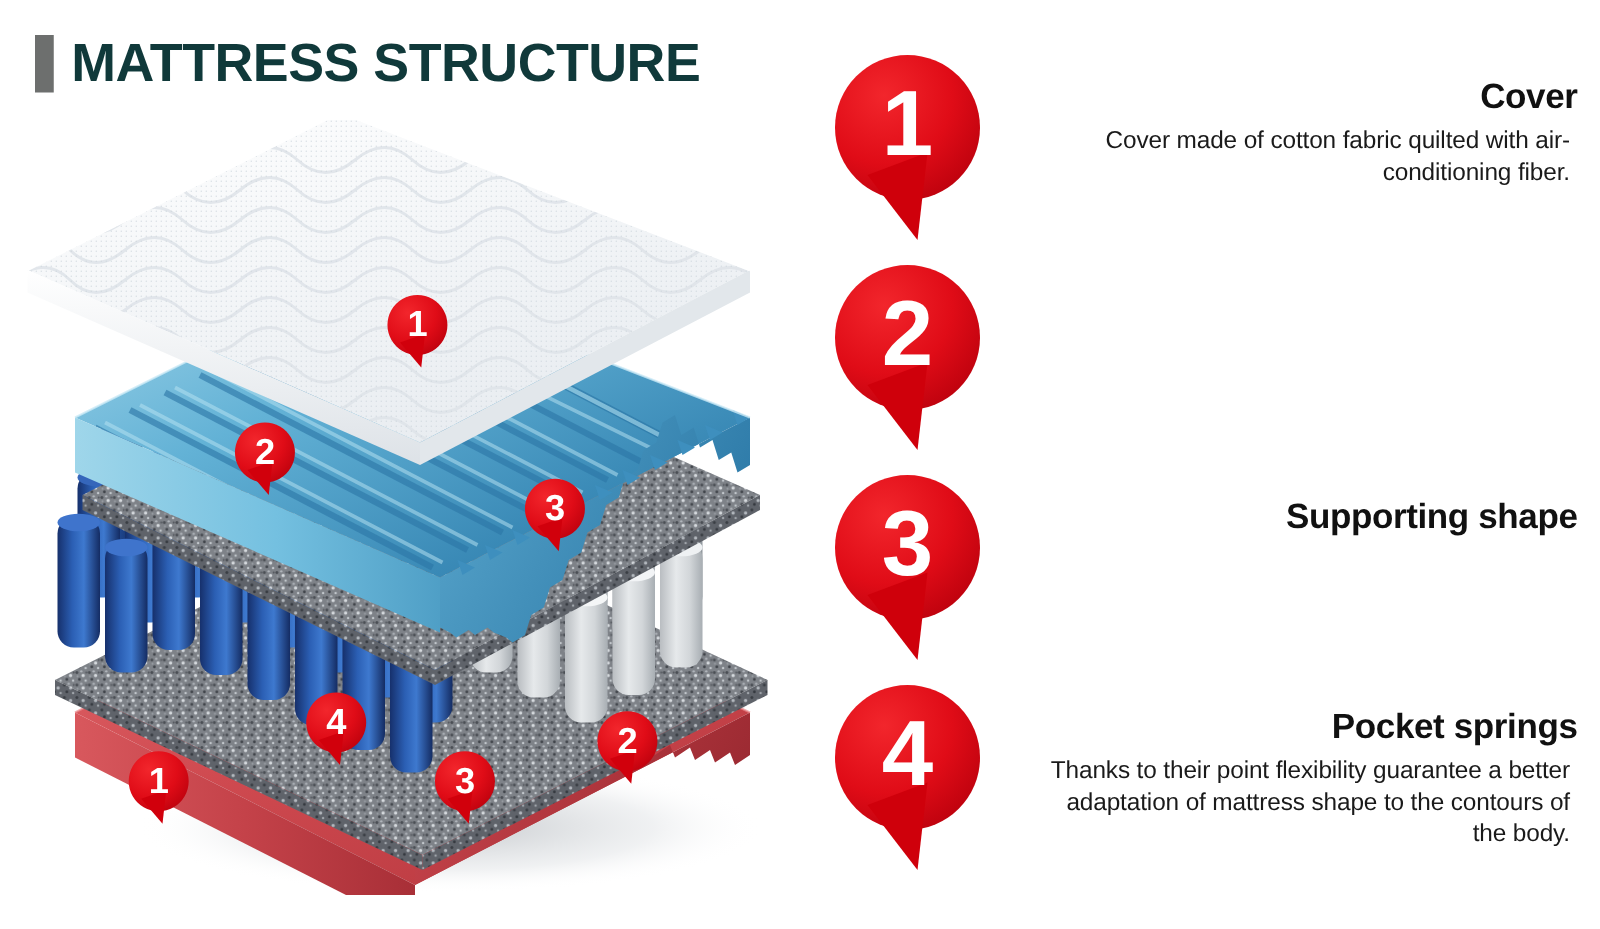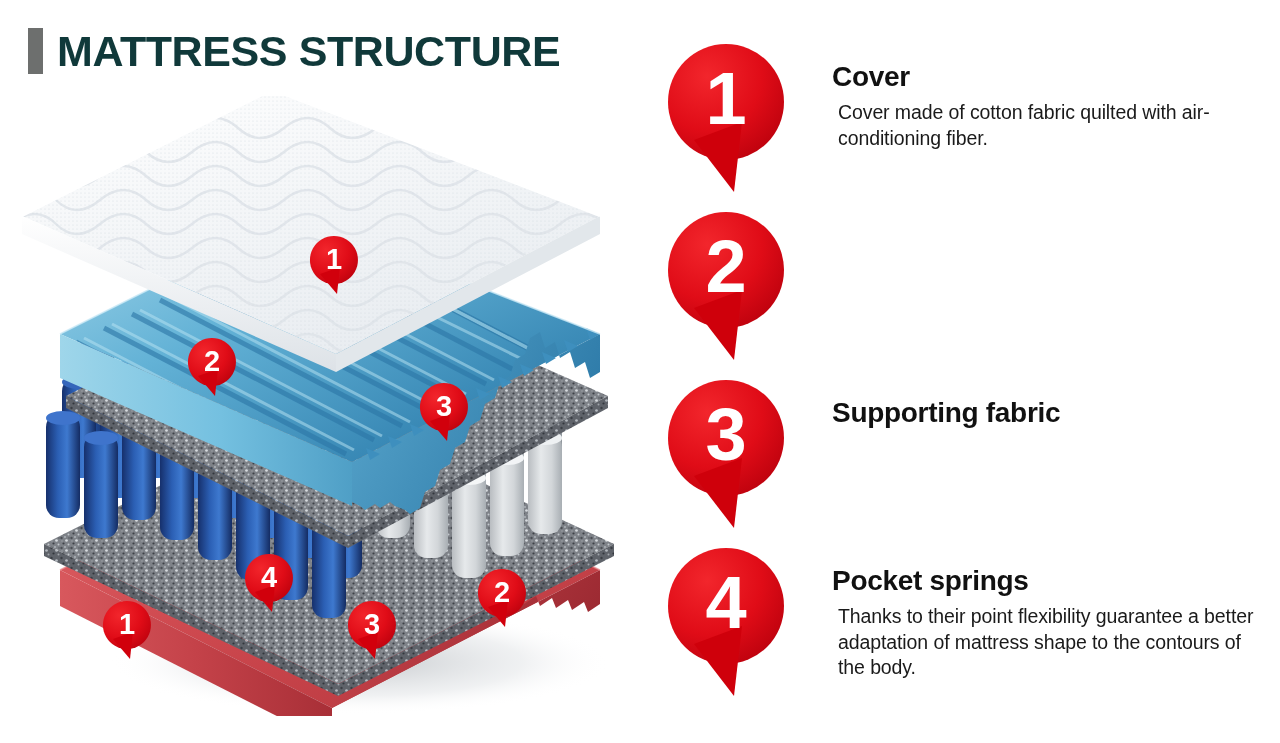--- a/index.html
+++ b/index.html
@@ -1,20 +1,20 @@
 <!DOCTYPE html>
 <html><head>
 <meta charset="utf-8">
 <style>
   html,body{margin:0;padding:0;}
   body{
     width:1280px;height:743px;overflow:hidden;background:#ffffff;
     font-family:"Liberation Sans", sans-serif;position:relative;
   }
-  #stage{position:absolute;left:0;top:0;width:1280px;height:743px;}
+  #stage{position:absolute;left:0;top:0;width:1280px;height:743px;text-align:right;}
 
   
   #title-block{position:absolute;left:28px;top:28px;display:flex;align-items:center;gap:14px;}
   #title-accent{width:15px;height:46px;background:#6d6f6e;}
   #title-text{
     font-size:43px;font-weight:bold;color:#10393a;letter-spacing:-0.4px;
     line-height:46px;white-space:nowrap;
   }
 
   
@@ -522,21 +522,21 @@
       </div>
     </div>
 
     <div class="legend-row">
       <svg class="pin-big" viewBox="0 0 116 150">
         <circle cx="58" cy="58" r="58" fill="url(#pinG1)"></circle>
         <path d="M26 96 L74 78 L66 148 Z" fill="#cf000b"></path>
         <text class="pin-num" x="58" y="80" font-size="74">3</text>
       </svg>
       <div class="legend-txt">
-        <p class="legend-title">Supporting fabric</p>
+        <p class="legend-title">Supporting shape</p>
       </div>
     </div>
 
     <div class="legend-row r4">
       <svg class="pin-big" viewBox="0 0 116 150">
         <circle cx="58" cy="58" r="58" fill="url(#pinG1)"></circle>
         <path d="M26 96 L74 78 L66 148 Z" fill="#cf000b"></path>
         <text class="pin-num" x="58" y="80" font-size="74">4</text>
       </svg>
       <div class="legend-txt">

